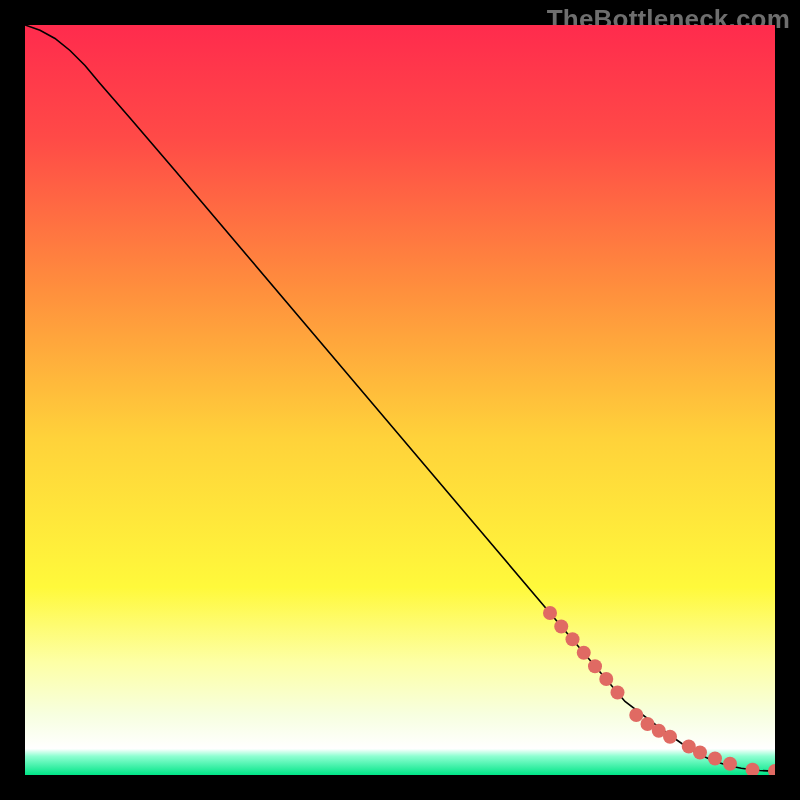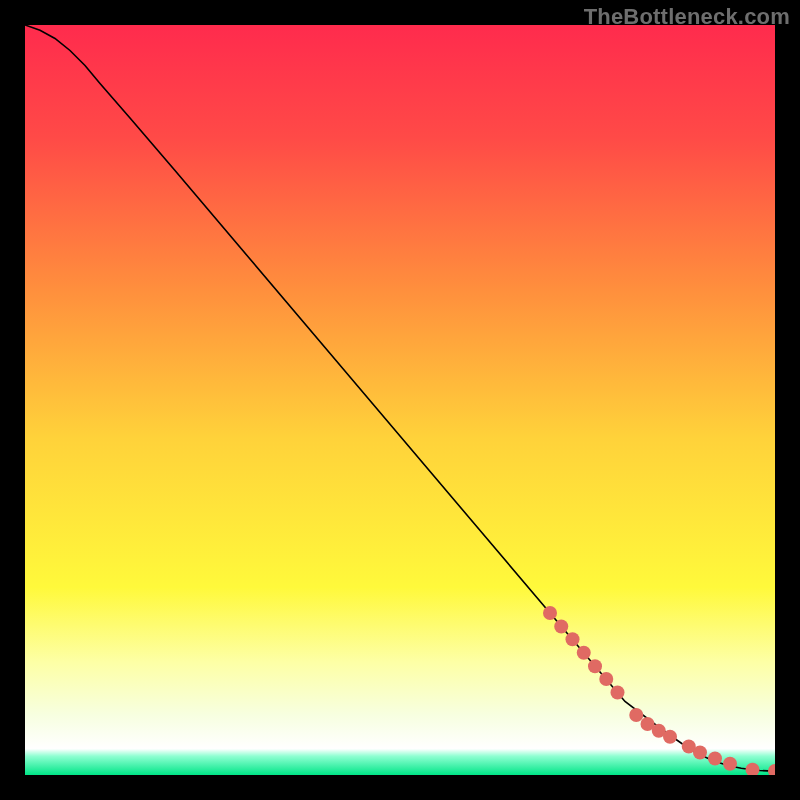--- a/index.html
+++ b/index.html
@@ -21,21 +21,21 @@
     left: 25px;
     top: 25px;
     width: 750px;
     height: 750px;
   }
   .watermark {
     position: absolute;
     top: 4px;
     right: 10px;
     color: #6e6e6e;
-    font-size: 22px;
+    font-size: 26px;
     font-weight: 600;
     letter-spacing: 0.2px;
     user-select: none;
   }
   svg { display: block; }
 </style>
 </head>
 <body>
 
 <div class="stage">

